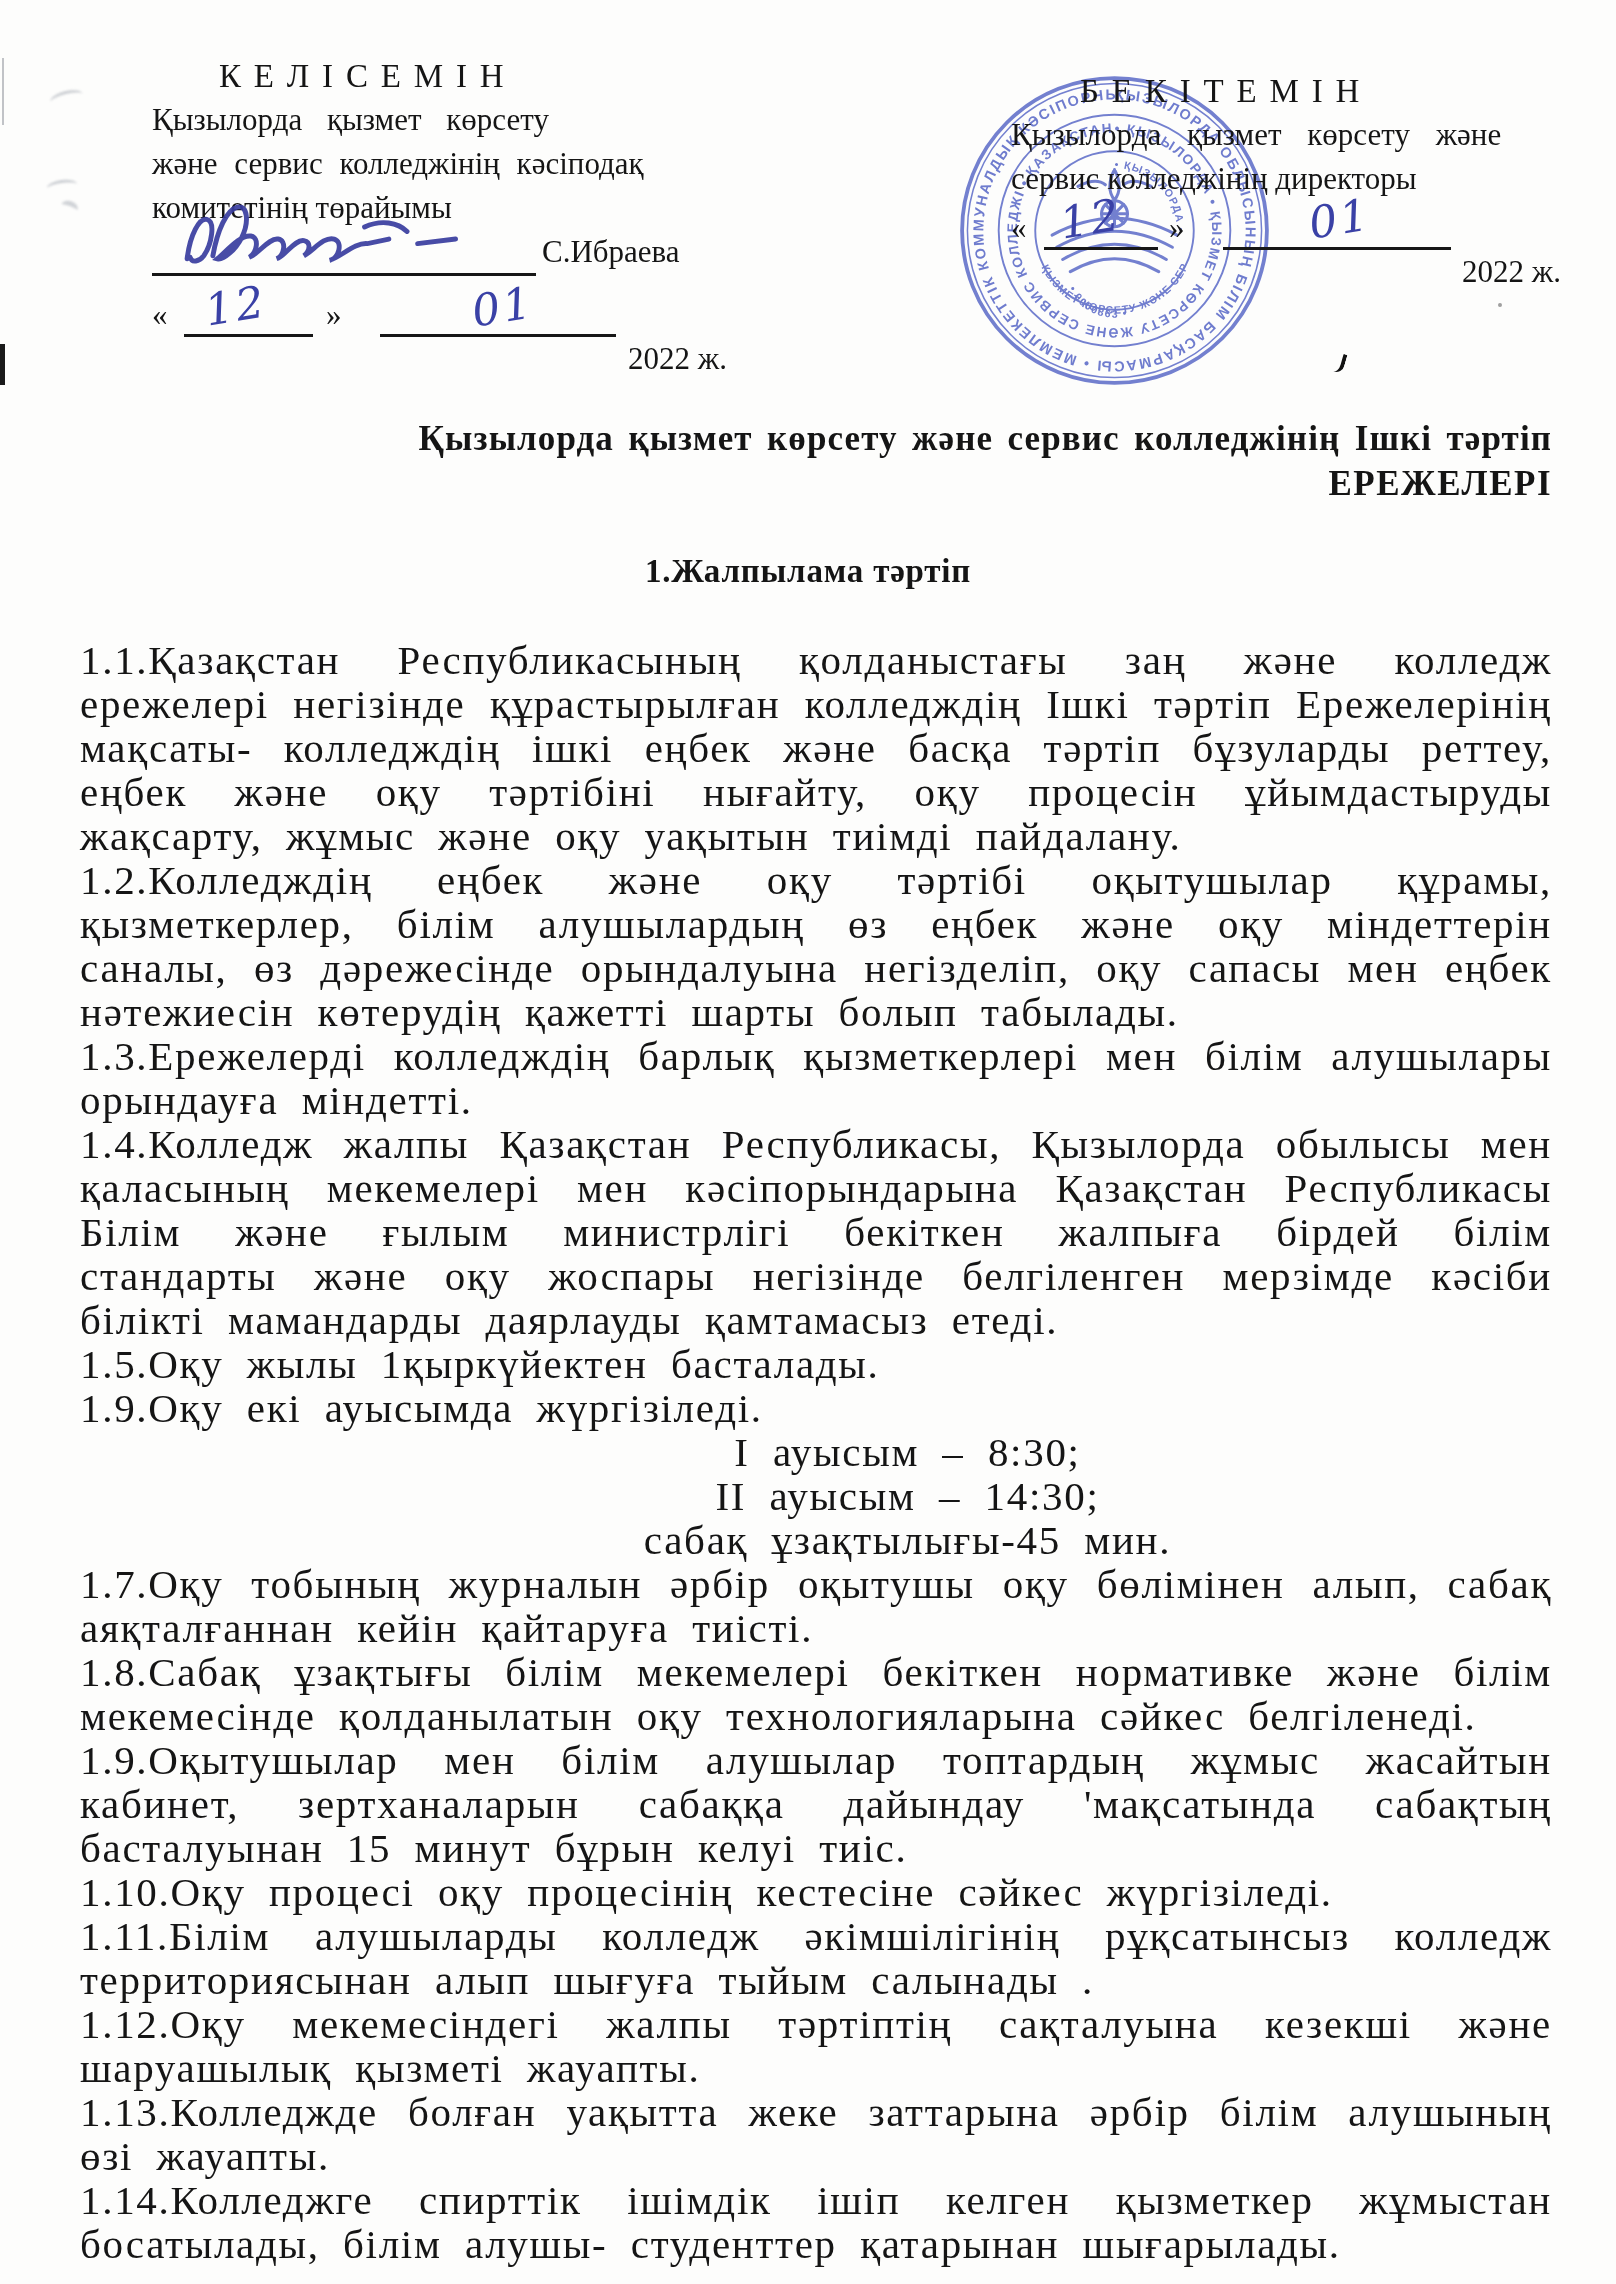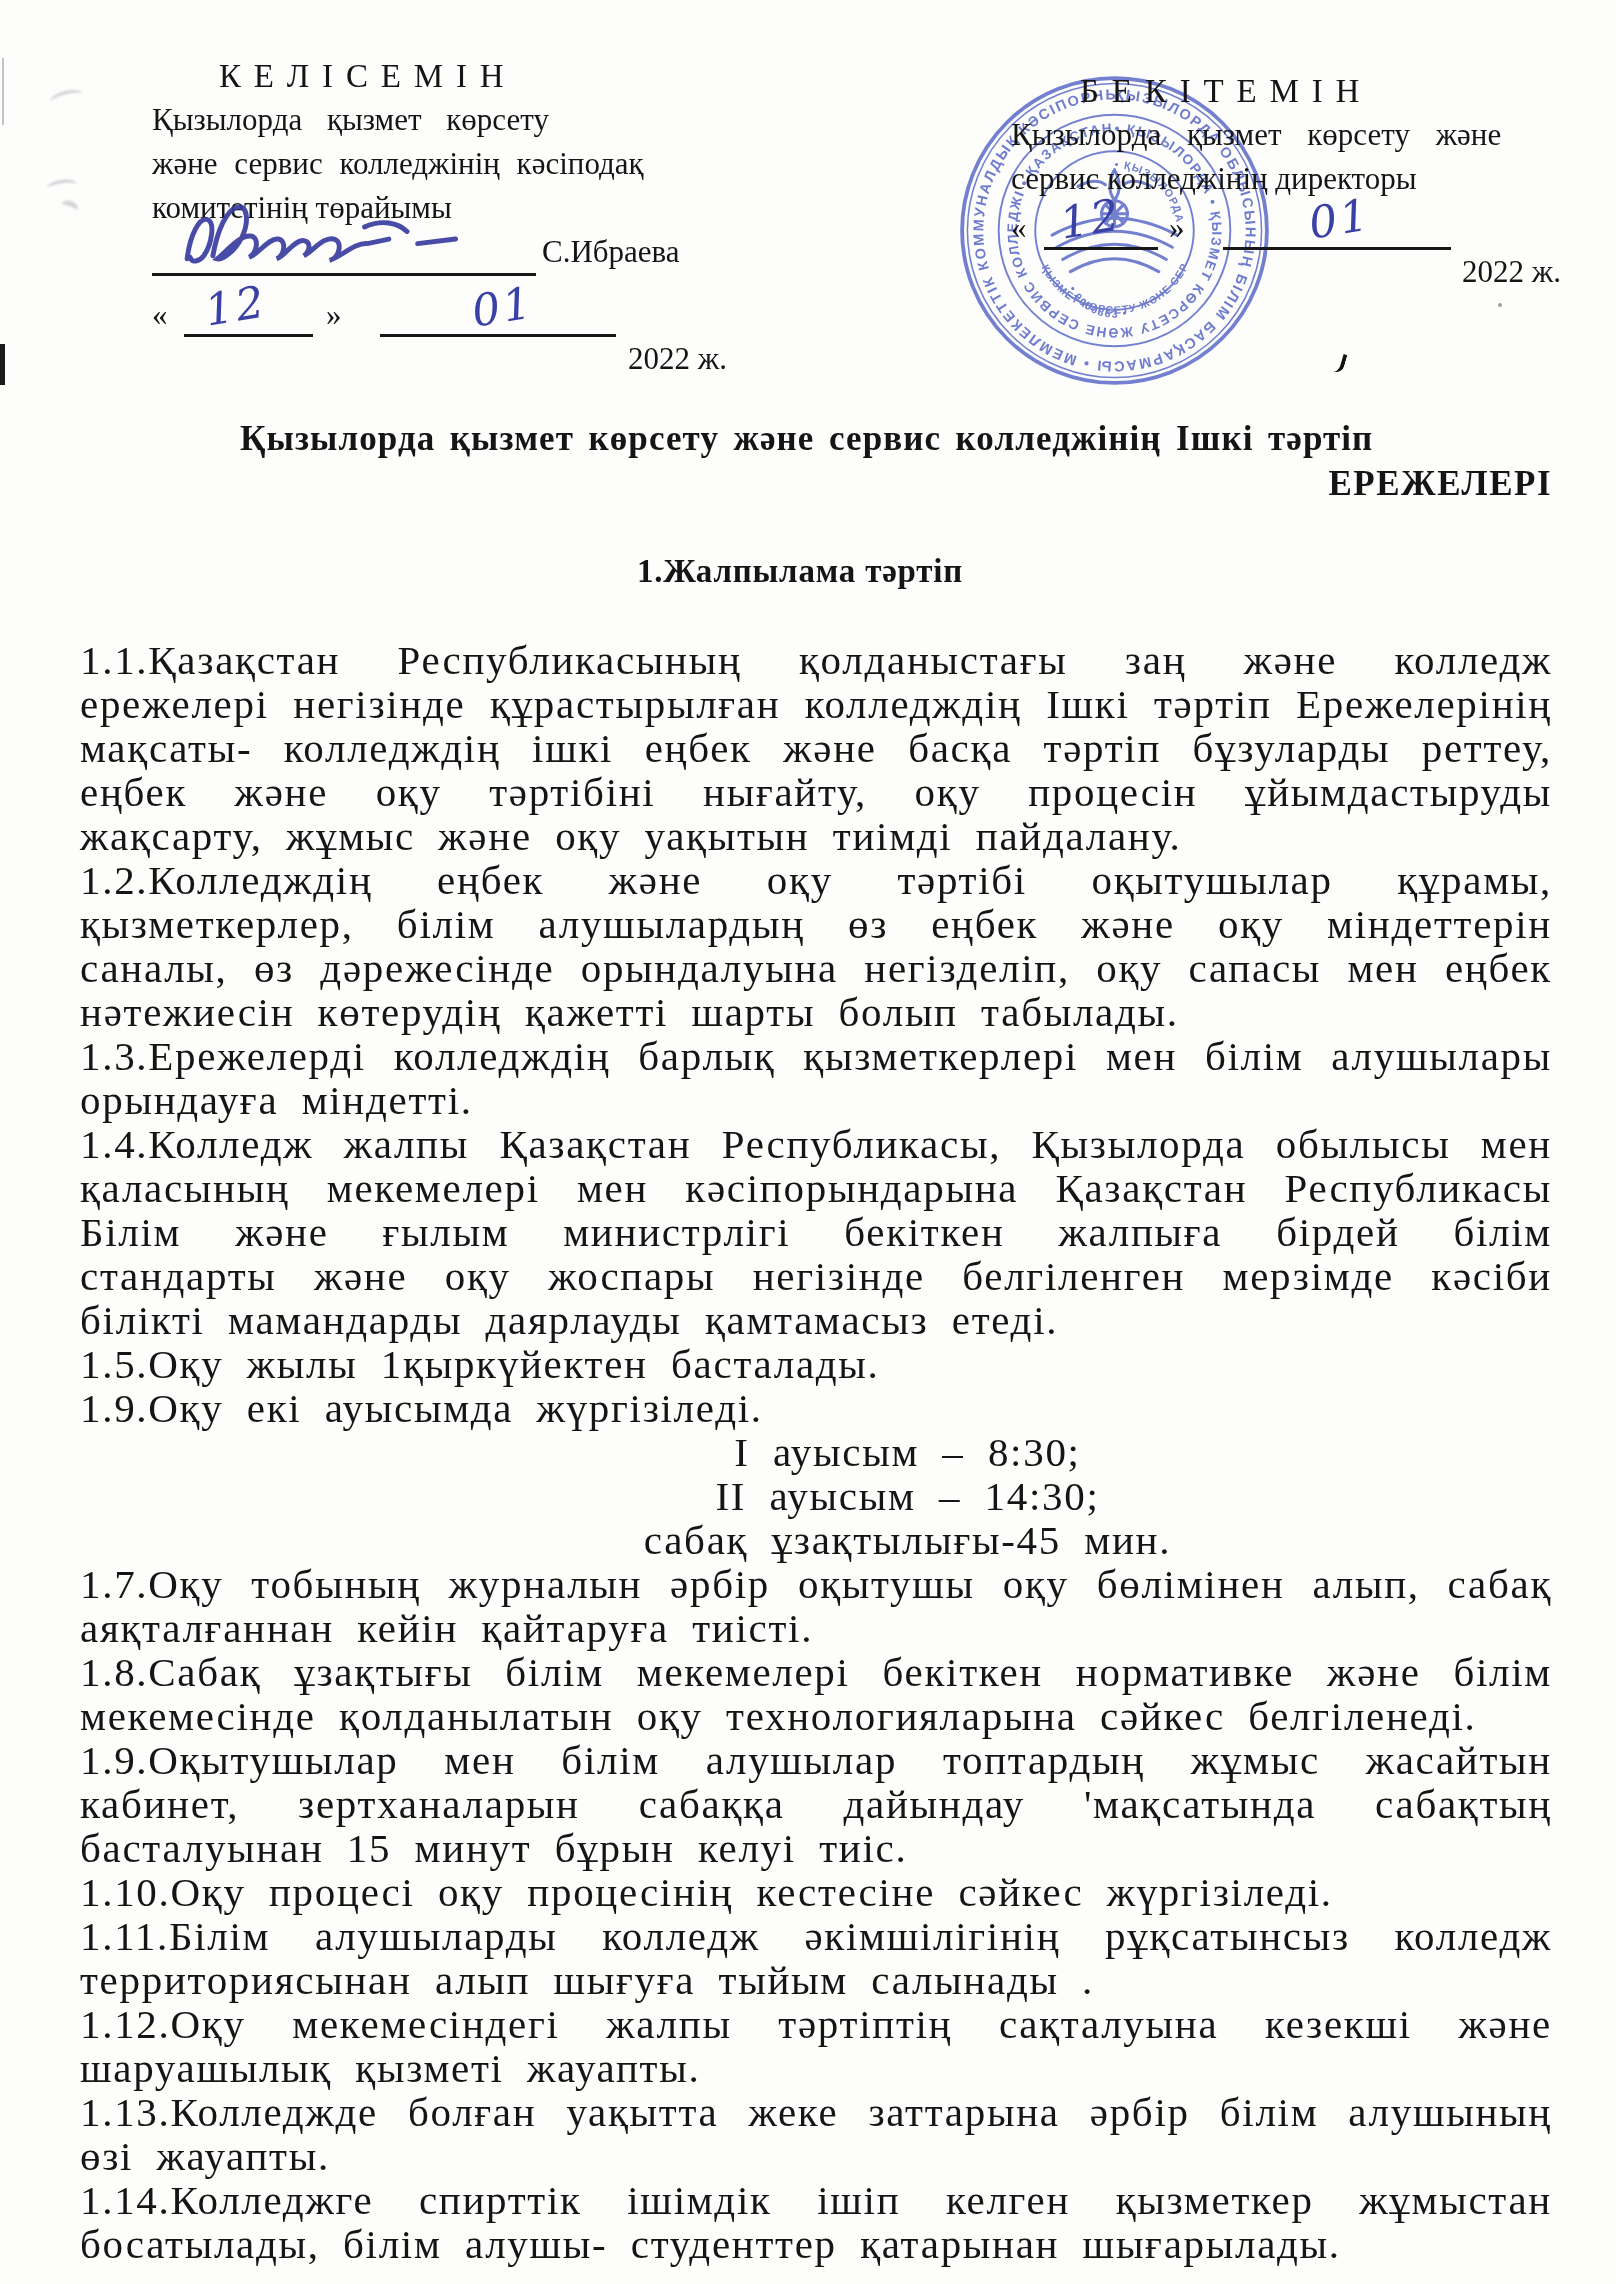--- a/index.html
+++ b/index.html
@@ -50,23 +50,23 @@
   .hdr-left  .hw-day{left:53px;  top:-9px;}
   .hdr-left  .hw-month{left:320px; top:-7.6px;}
   .hdr-right .hw-day{left:49px;  top:-9px;}
   .hdr-right .hw-month{left:298px; top:-9px;}
   
   .stamp{position:absolute; left:956px; top:72px; width:317px; height:317px;
          z-index:1; opacity:.82;}
   
   .doc-title{position:absolute; left:80px; top:416px; width:1472px;
              font-weight:bold; font-size:35px; line-height:45px; z-index:2;}
-  .doc-title .t1{text-align:left; padding-left:160px; letter-spacing:1.1px; word-spacing:4.6px;}
+  .doc-title .t1{text-align:right; padding-left:160px; letter-spacing:1.1px; word-spacing:4.6px;}
   .doc-title .t2{text-align:right; padding-left:53px; letter-spacing:1.5px;}
-  .section-heading{position:absolute; left:64px; top:553px; width:1472px;
+  .section-heading{position:absolute; left:72px; top:553px; width:1472px;
                    text-align:center; font-weight:bold; font-size:33px; letter-spacing:0.8px;}
   
   .body-text{
     position:absolute; left:80px; top:638px; width:1472px;
     font-size:41px; line-height:44px; text-align:justify;
     letter-spacing:1.7px; word-spacing:11.4px; z-index:2;
   }
   .body-text p{margin:0; padding:0;}
   .body-text p.sub{padding-left:183px; text-align:center;}
   

